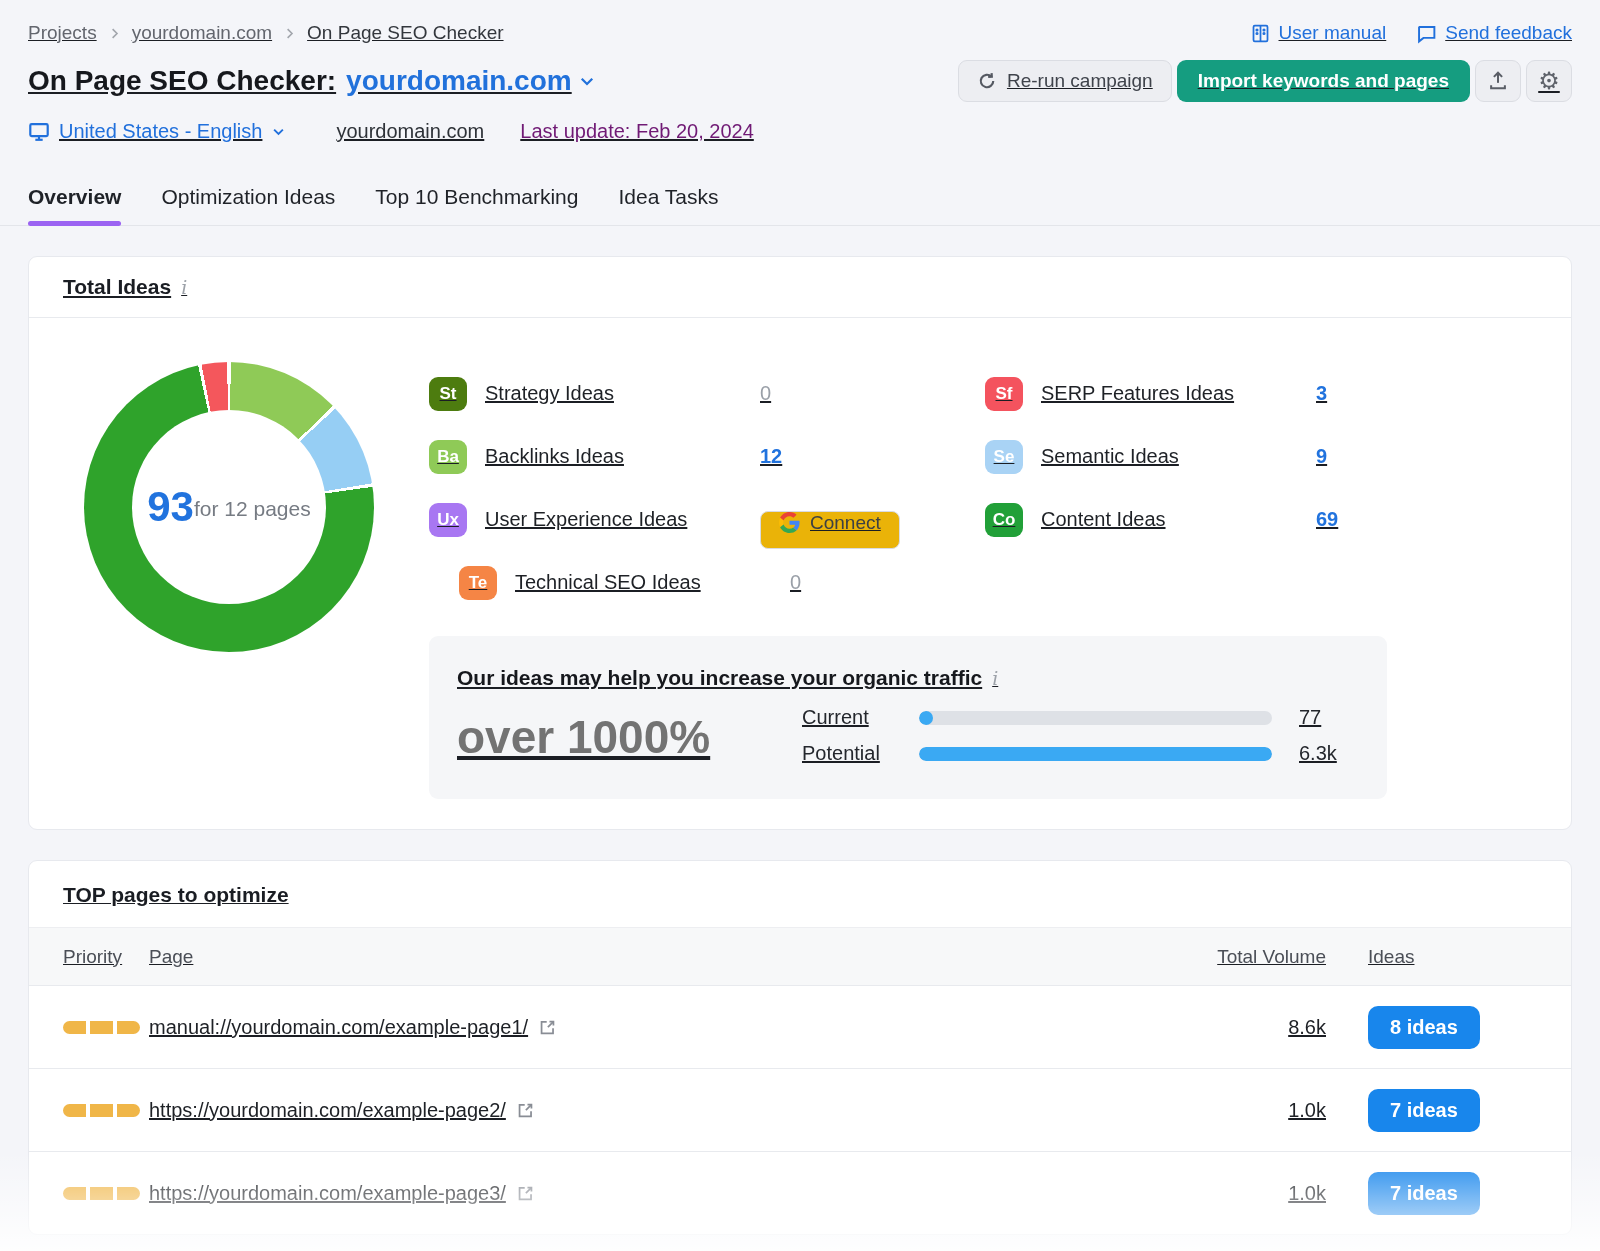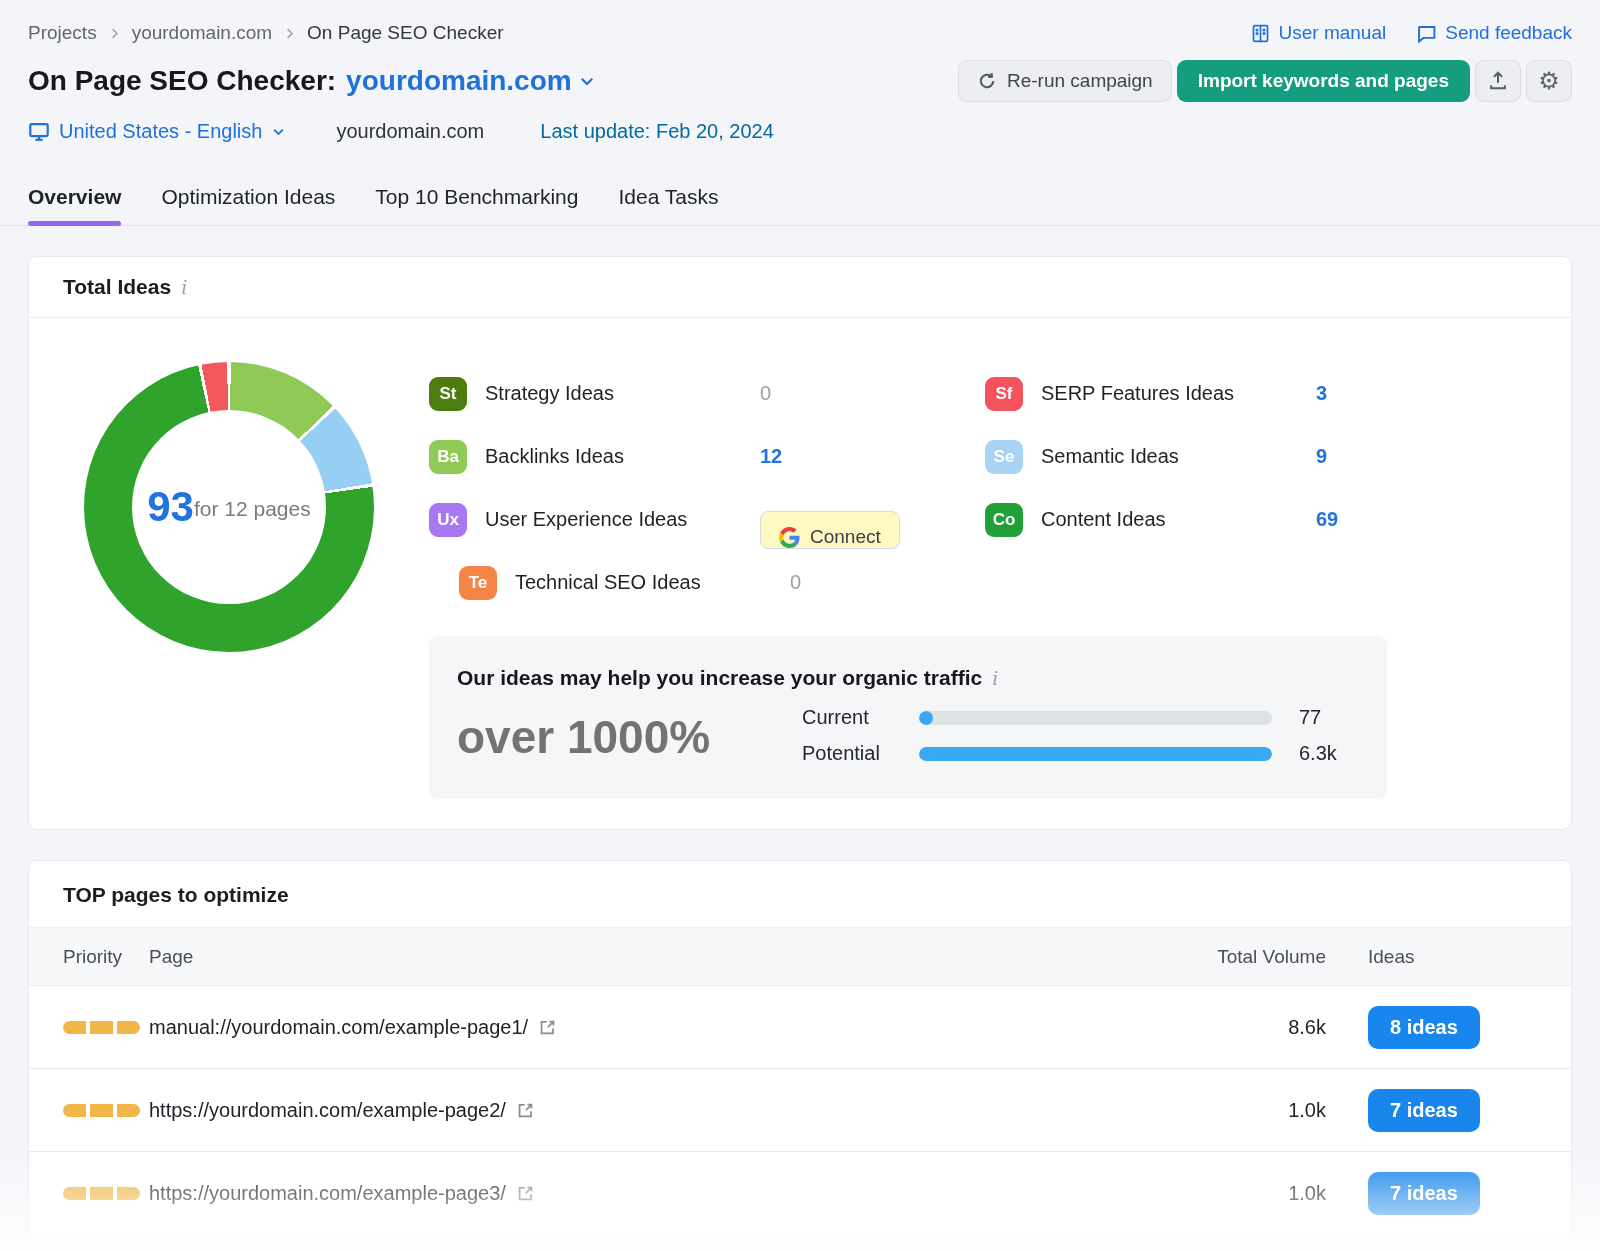--- a/index.html
+++ b/index.html
@@ -3,21 +3,21 @@
 <meta charset="utf-8">
 <style>
   * { margin:0; padding:0; box-sizing:border-box; }
   html,body { width:1600px; height:1251px; overflow:hidden; }
   body {
     font-family:"Liberation Sans", sans-serif;
     background:#F4F5F9;
     color:#1B1E24;
     position:relative;
   }
-  .px { padding-left:28px; padding-right:28px; }
+  .px { padding-left:28px; padding-right:28px;text-decoration:underline; }
 
   
   .topbar { display:flex; justify-content:space-between; align-items:center; padding-top:22px; }
   .crumbs { display:flex; align-items:center; gap:10px; font-size:19px; color:#63666E; }
   .crumbs .sep { display:flex; align-items:center; }
   .crumbs .current { color:#33373D; }
   .toplinks { display:flex; align-items:center; gap:30px; }
   .toplink { display:flex; align-items:center; gap:8px; font-size:19px; color:#2170DC; cursor:pointer; }
 
   
@@ -28,21 +28,21 @@
   .btn { height:42px; border-radius:9px; border:1px solid transparent; font-size:19px; font-family:inherit; cursor:pointer; display:flex; align-items:center; gap:10px; }
   .btn-gray { background:#EDEEF2; border-color:#DBDDE3; color:#3F434B; padding:0 18px; }
   .btn-green { background:#159D80; color:#fff; font-weight:bold; padding:0 20px; }
   .btn-icon { width:46px; justify-content:center; background:#EDEEF2; border-color:#DBDDE3; color:#5A5E66; padding:0; }
   .gear-glyph { font-size:24px; line-height:1; color:#5F636B; }
 
   
   .sub-row { display:flex; align-items:center; margin-top:18px; font-size:20px; }
   .locale { display:flex; align-items:center; gap:9px; color:#2170DC; cursor:pointer; }
   .sub-domain { margin-left:50px; color:#2E3238; }
-  .sub-update { margin-left:56px; color:#0369a1; }
+  .sub-update { margin-left:36px; color:#701a75; }
 
   
   .tabs-wrap { border-bottom:1px solid #E3E5EA; margin-top:42px; }
   .tabs { display:flex; gap:40px; padding-left:28px; }
   .tab { font-size:21px; color:#1F2228; padding-bottom:16px; position:relative; cursor:pointer; }
   .tab.active { font-weight:bold; }
   .tab.active::after { content:""; position:absolute; left:0; right:0; bottom:-1px; height:5px; border-radius:3px; background:#9B63F2; }
 
   
   .card { background:#fff; border:1px solid #E7E9EE; border-radius:9px; margin-top:30px; }
@@ -61,21 +61,21 @@
 
   .ti-right { flex:1; padding-right:30px; }
   .cat-cols { display:flex; }
   .cat-col { width:50%; }
   .cat-row { display:flex; align-items:center; height:63px; }
   .badge { width:38px; height:34px; border-radius:9px; color:#fff; font-size:17px; font-weight:bold; display:flex; align-items:center; justify-content:center; flex:none; }
   .cat-label { font-size:20px; color:#1E2126; margin-left:18px; width:275px; }
   .cat-value { font-size:20px; }
   .cat-value.num { color:#2173DE; font-weight:bold; cursor:pointer; }
   .cat-value.muted { color:#9AA0A8; }
-  .connect-btn { display:flex; align-items:flex-end; gap:10px; height:38px; padding:0 18px; background:#fef9c3; border:1px solid #D9DBE1; border-radius:8px; font-size:19px; color:#3C4043; font-family:inherit; cursor:pointer;margin-top:20px; }
+  .connect-btn { display:flex; align-items:flex-start; gap:10px; height:38px; padding:0 18px; background:#eab308; border:1px solid #D9DBE1; border-radius:8px; font-size:19px; color:#3C4043; font-family:inherit; cursor:pointer;margin-top:20px; }
 
   .traffic-panel { background:#F5F6F8; border-radius:9px; margin-top:22px; width:958px; padding:30px 28px 34px 28px; }
   .tp-head { display:flex; align-items:center; gap:10px; }
   .tp-title { font-size:21px; font-weight:bold; color:#16181D; }
   .tp-body { display:flex; margin-top:14px; }
   .tp-highlight { font-size:46px; font-weight:bold; color:#737373; width:345px; flex:none; margin-top:6px; }
   .tp-bars { flex:1; display:flex; flex-direction:column; gap:13px; margin-top:2px; }
   .tp-row { display:flex; align-items:center; }
   .tp-label { width:117px; font-size:20px; color:#24272D; }
   .tp-track { width:353px; height:14px; border-radius:7px; background:#DEE1E6; overflow:hidden; }

